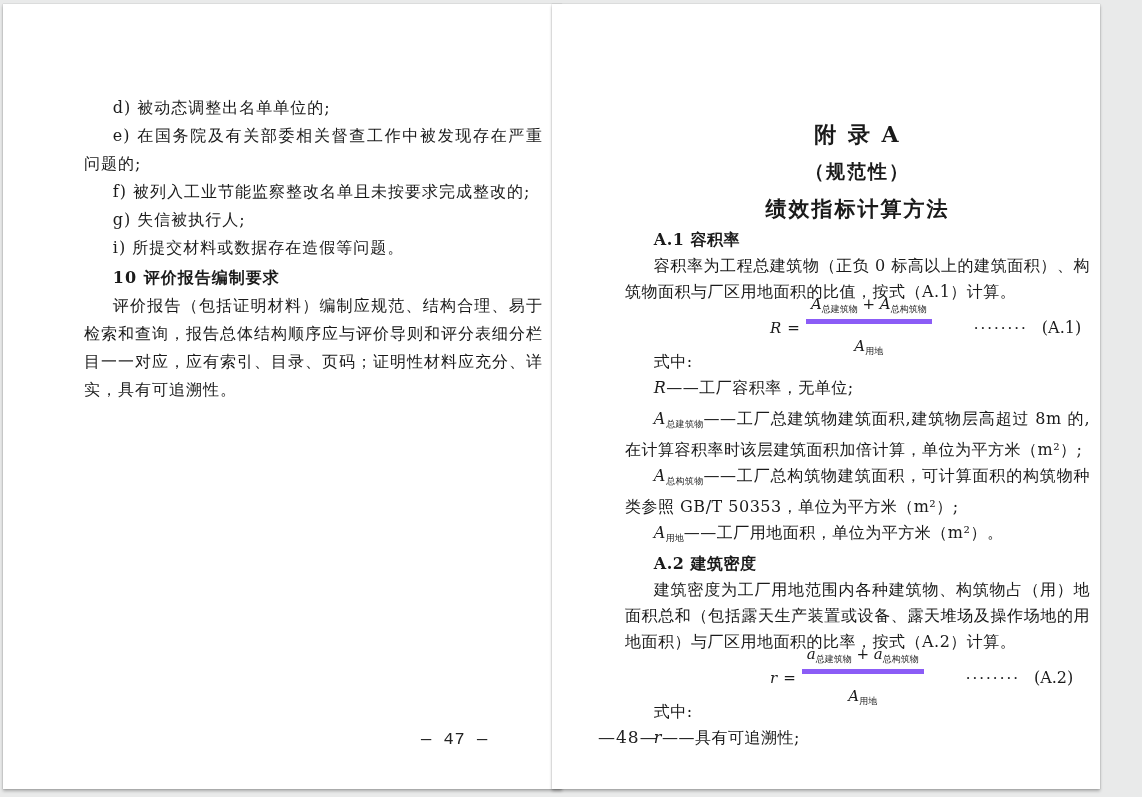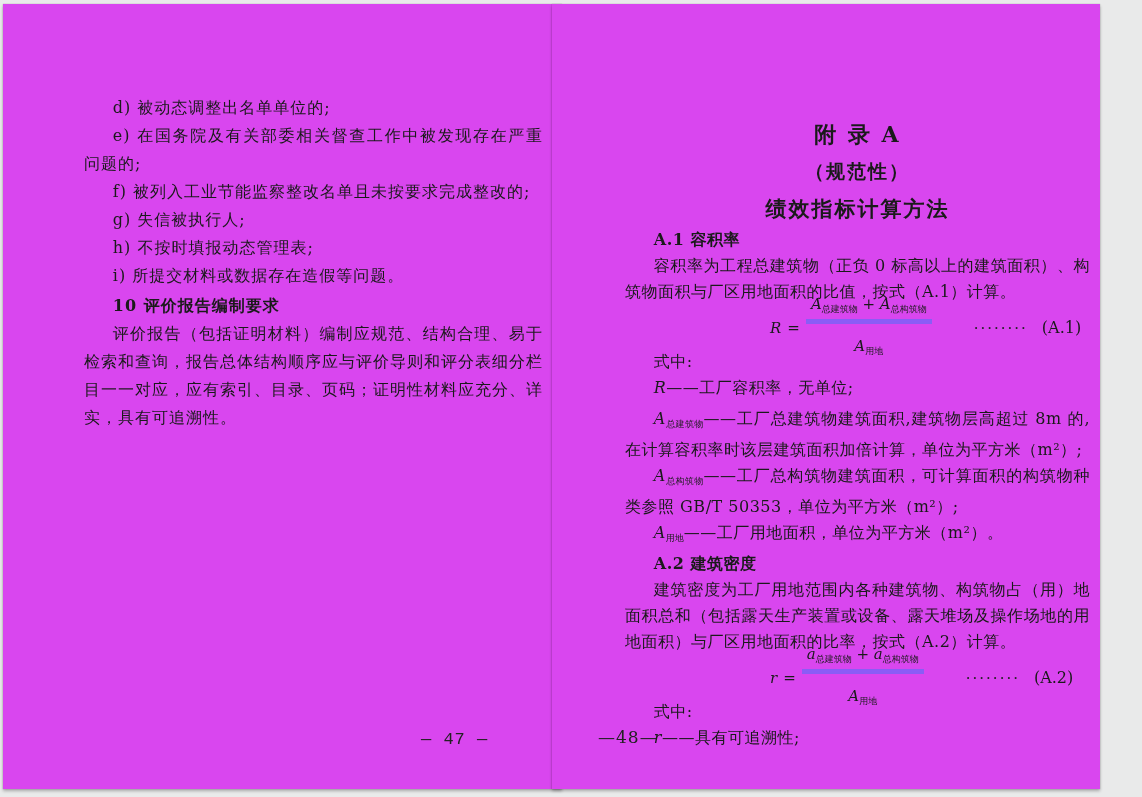--- a/index.html
+++ b/index.html
@@ -4,21 +4,21 @@
 <style>
   html,body{margin:0;padding:0;}
   body{
     width:1142px;height:797px;position:relative;
     background:#e9eaea;
     font-family:"DejaVu Serif", serif;
     color:#1a1a1a;
     overflow:hidden;
   }
   .page{
-    position:absolute;top:4px;height:785px;background:#d946ef;
+    position:absolute;top:4px;height:785px;background:#ffffff;
     box-shadow:0 2px 3px rgba(0,0,0,0.28), 0 0 1px rgba(0,0,0,0.25);
   }
   .page-left{left:3px;width:559px;}
   .page-right{left:552px;width:548px;}
 
   
   .tb-left{
     position:absolute;left:81px;top:90px;width:459px;
     font-size:16px;line-height:28px;letter-spacing:1px;
     text-align:justify;
@@ -68,21 +68,20 @@
 </style>
 </head>
 <body>
 
 <div class="page page-left">
   <div class="tb-left">
     <p>d) 被动态调整出名单单位的;</p>
     <p>e) 在国务院及有关部委相关督查工作中被发现存在严重问题的;</p>
     <p>f) 被列入工业节能监察整改名单且未按要求完成整改的;</p>
     <p>g) 失信被执行人;</p>
-    <p>h) 不按时填报动态管理表;</p>
     <p>i) 所提交材料或数据存在造假等问题。</p>
     <h3>10 评价报告编制要求</h3>
     <p>评价报告（包括证明材料）编制应规范、结构合理、易于检索和查询，报告总体结构顺序应与评价导则和评分表细分栏目一一对应，应有索引、目录、页码；证明性材料应充分、详实，具有可追溯性。</p>
   </div>
   <div class="pagenum pagenum-left">— 47 —</div>
 </div>
 
 <div class="page page-right">
   <div class="tb-right">
     <div class="title-block">

